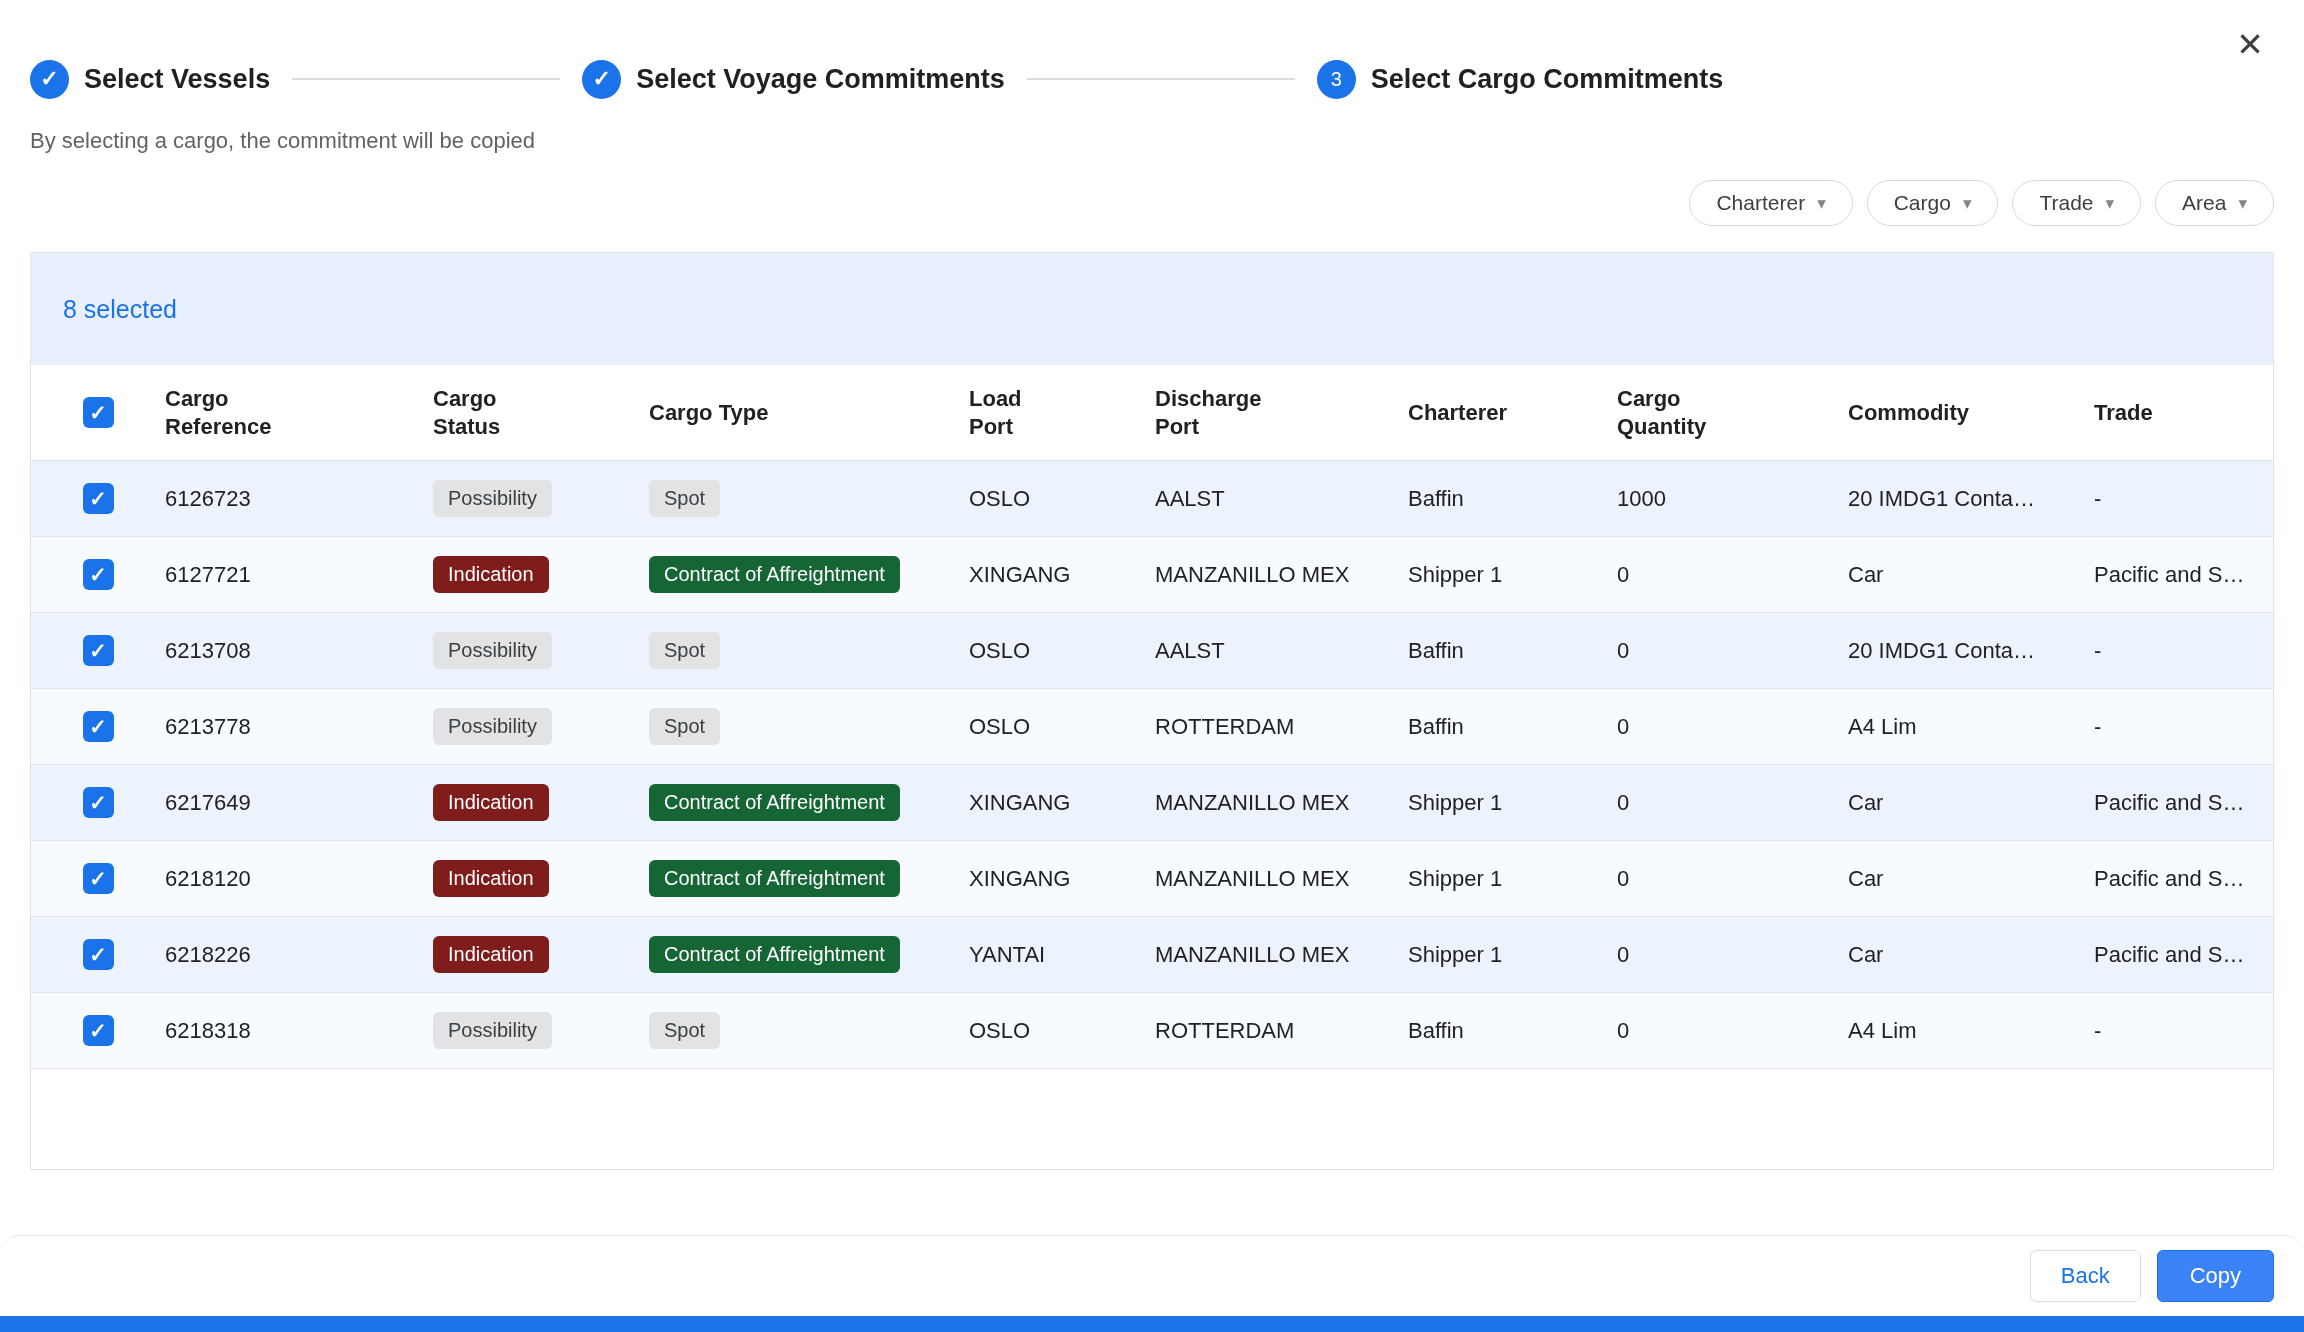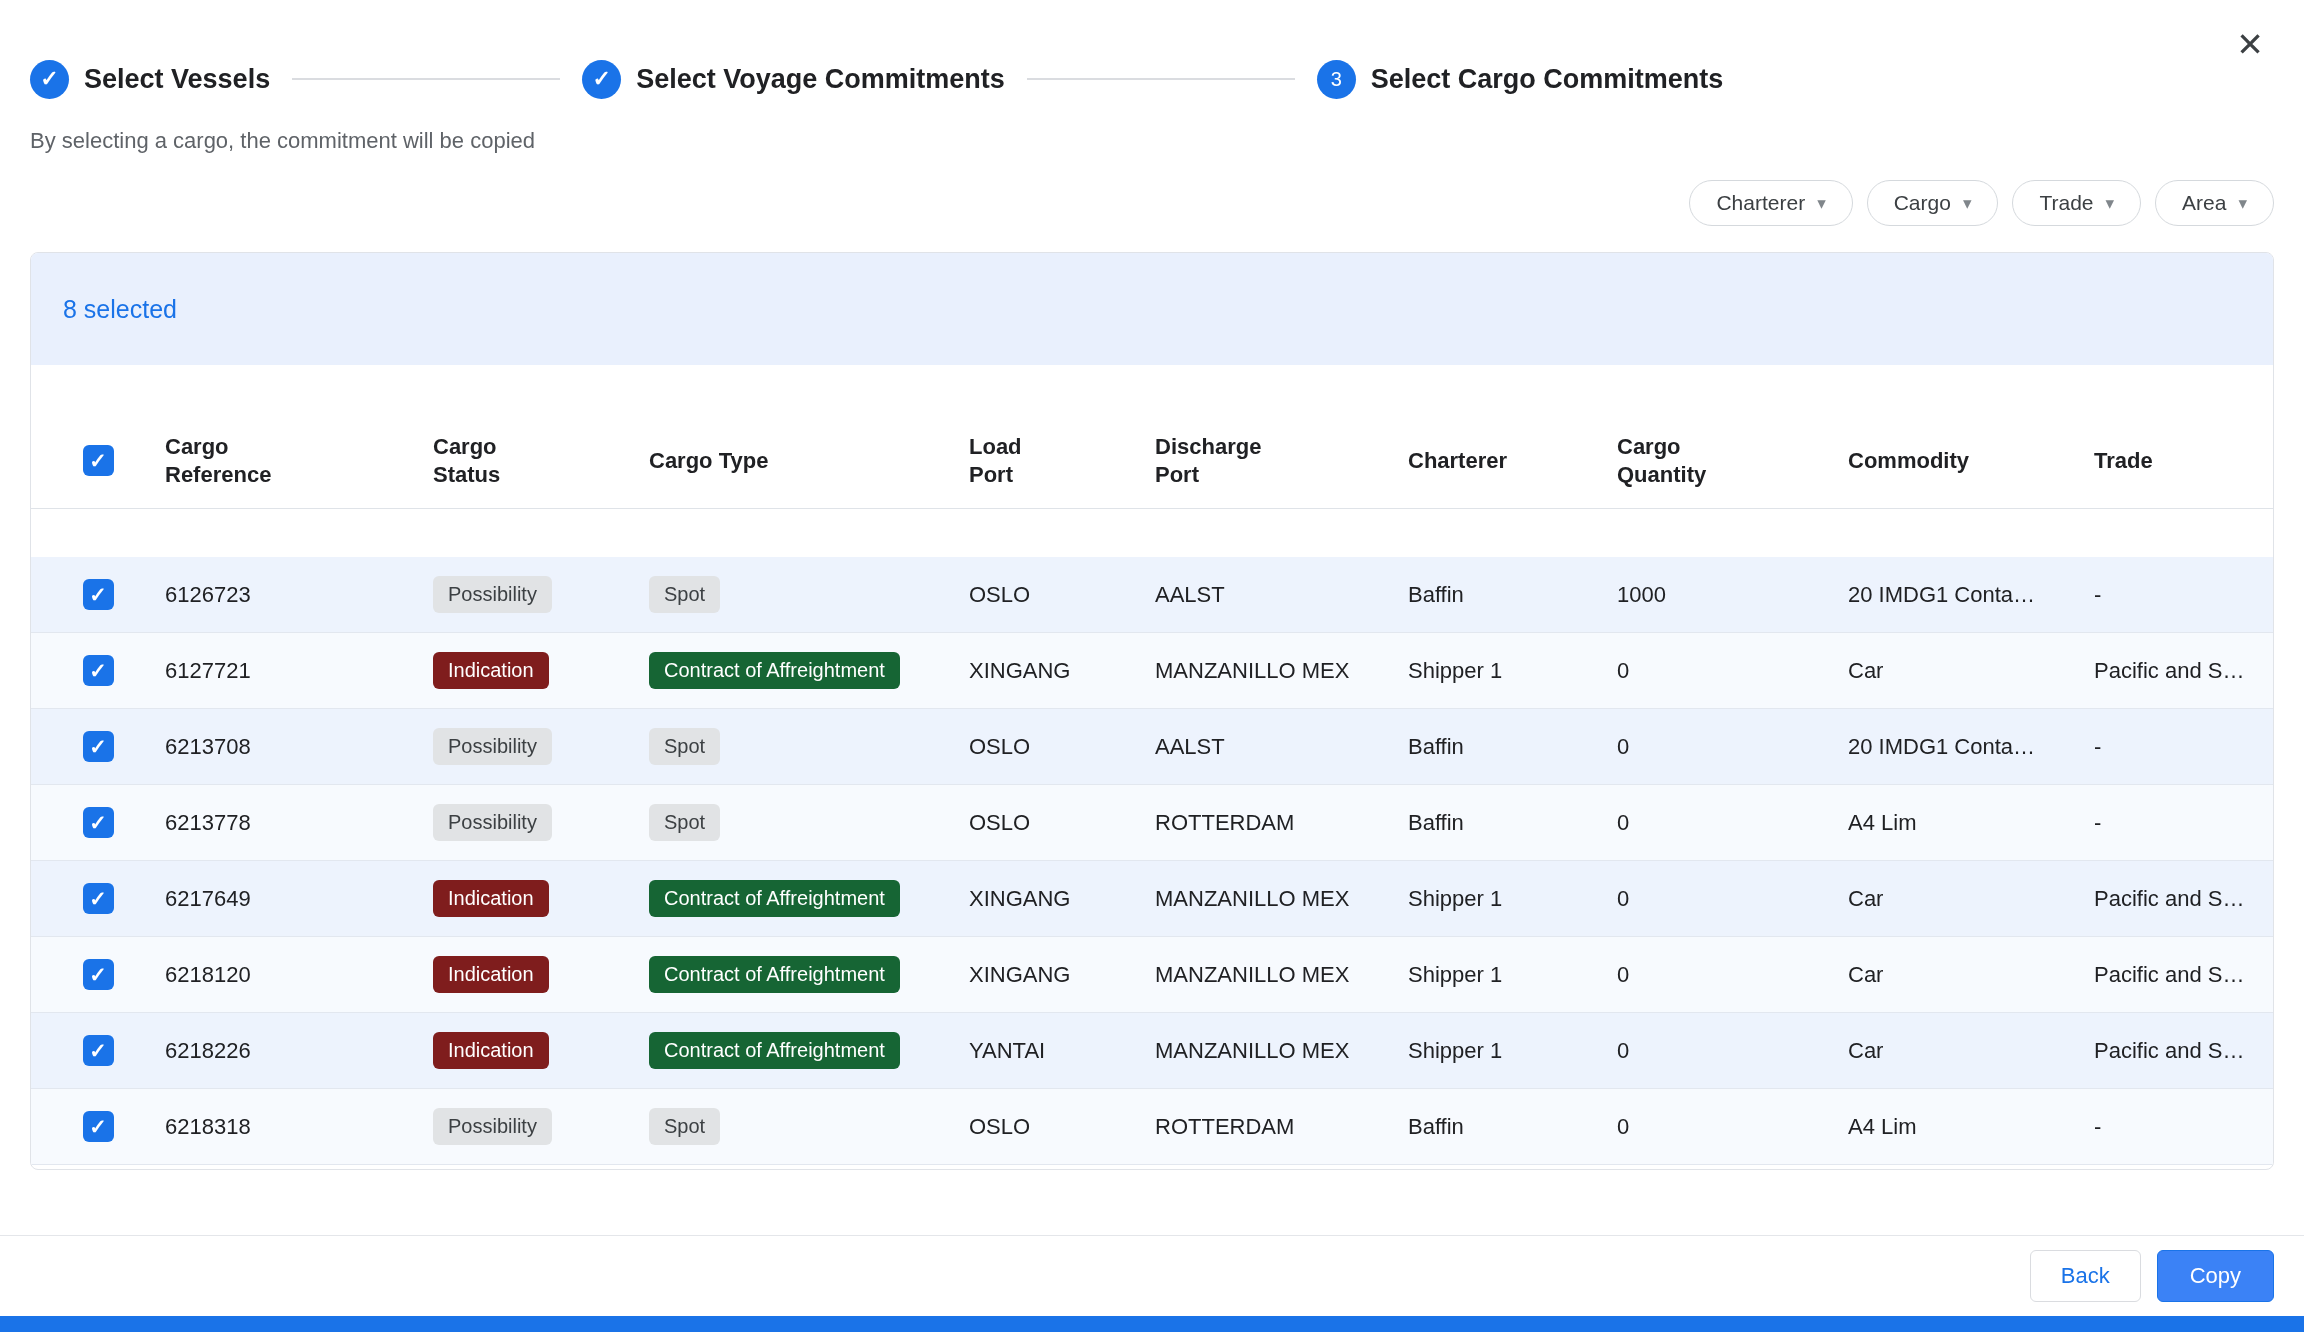--- a/index.html
+++ b/index.html
@@ -52,23 +52,23 @@
     background: #ffffff; cursor: pointer;
     font-size: 21px; font-weight: 500; color: #3c4043;
     font-family: "Liberation Sans", sans-serif;
   }
   .pill .chev { font-size: 17px; color: #80868b; line-height: 1; }
 
   
   .panel {
     margin: 26px 30px 0 30px;
     height: 918px;
-    border: 1px solid #e0e3e8; border-radius: 8px;
+    border: 1px solid #e0e3e8; border-radius: 2px;
     overflow: hidden; background: #ffffff;
-    display: flex; flex-direction: column; gap: 48px;
+    display: flex; flex-direction: column;
   }
   .selected-bar {
     height: 112px; flex: none;
     background: #e9f0fd;
     display: flex; align-items: center;
     padding-left: 32px;
     font-size: 25px; color: #1a73e8;
   }
   .tgrid {
     display: grid;
@@ -107,21 +107,21 @@
   }
   .badge-gray { background: #e1e3e5; color: #3c4043; }
   .badge-green { background: #7f1d1d; color: #ffffff; }
   .badge-darkgreen { background: #166534; color: #ffffff; }
 
   
   .footer {
     margin-top: auto;
     border-top: 1px solid #e4e6ea;
     padding: 14px 30px;
-    display: flex; justify-content: flex-end; gap: 16px;
+    display: flex; justify-content: flex-end; gap: 16px; border-radius: 21px;
   }
   .btn {
     height: 52px; border-radius: 6px;
     font-size: 22px; font-weight: 500;
     display: flex; align-items: center; justify-content: center;
     cursor: pointer;
     font-family: "Liberation Sans", sans-serif;
   }
   .btn-back { padding: 0 30px; background: #ffffff; border: 1px solid #dadce0; color: #1a73e8; }
   .btn-copy { padding: 0 32px; background: #3b82f6; border: 1px solid #1a73e8; color: #ffffff; }

